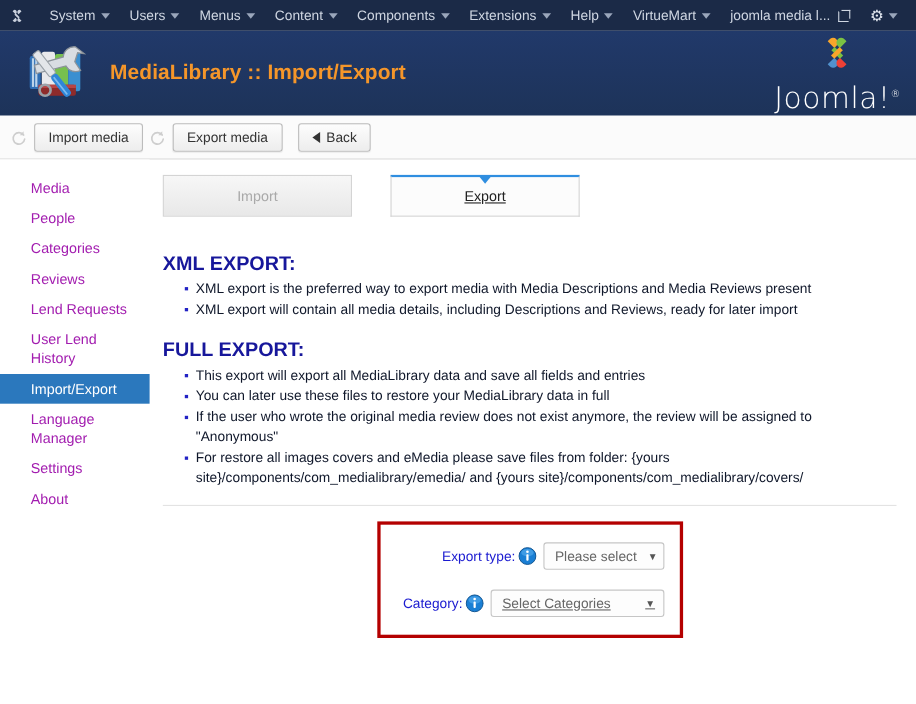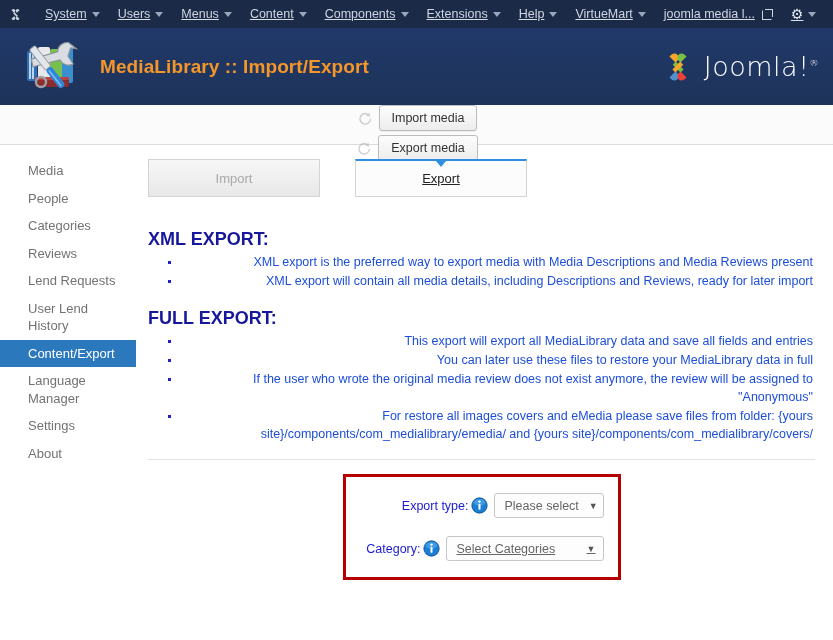--- a/index.html
+++ b/index.html
@@ -14,21 +14,20 @@
   
   #admin-bar {
     height: 28px;
     background: #1b2a47;
     display: flex;
     align-items: center;
     padding: 0 0;
     color: #d7dce5;
     font-size: 12.5px;
     white-space: nowrap;
-    text-decoration: underline;
   }
   #admin-bar .brand-mark {
     width: 30px; height: 28px;
     display: flex; align-items: center; justify-content: center;
     margin-right: 6px;
   }
   .menu-entry {
     display: flex; align-items: center;
     gap: 5px;
     padding: 0 9px;
@@ -80,21 +79,21 @@
   }
   #tools-icon { width: 66px; height: 64px; flex: 0 0 auto; }
   #page-title {
     color: #f5962a;
     font-size: 19px;
     font-weight: bold;
     margin-left: 14px;
     letter-spacing: .1px;
   }
   #header-band .spacer { flex: 1; }
-  #joomla-logo { display: flex; align-items: center; gap: 7px; }
+  #joomla-logo { display: flex; align-items: center; gap: 7px; flex-direction: column; }
   #joomla-logo .wordmark {
     color: #ffffff;
     font-size: 27px;
     letter-spacing: .5px;
     font-family: "DejaVu Sans", sans-serif;
     font-weight: 300;
     position: relative;
   }
   #joomla-logo .wordmark sup {
     font-size: 9px; vertical-align: super;
@@ -102,21 +101,20 @@
 
   
   #toolbar {
     height: 40px;
     background: #fbfbfb;
     border-bottom: 1px solid #dcdcdc;
     display: flex;
     align-items: center;
     padding: 0 8px;
     gap: 4px;
-    flex-direction: column;
   }
   .tb-group { display: flex; align-items: center; gap: 5px; }
   .loop-icon {
     width: 18px; height: 18px;
     flex: 0 0 auto;
     opacity: .55;
   }
   .tb-button {
     display: inline-flex;
     align-items: center;
@@ -150,21 +148,21 @@
   #sidebar {
     width: 136px;
     flex: 0 0 136px;
     padding-top: 12px;
     background: #fff;
   }
   .side-item {
     display: block;
     padding: 5px 8px 5px 28px;
     font-size: 13px;
-    color: #737373;
+    color: #a21caf;
     line-height: 1.35;
     cursor: pointer;
   }
   .side-item.active {
     background: #2b78bd;
     color: #ffffff;
   }
 
   
   #content {
@@ -226,22 +224,21 @@
   .info-heading {
     color: #17179b;
     font-weight: bold;
     font-size: 18px;
     margin-bottom: 3px;
   }
   .info-heading.second { margin-top: 18px; }
   .info-list { margin: 0; padding: 0; list-style: none; }
   .info-list li {
     position: relative;
-    text-align: right;
-    color: #1d4ed8;
+    color: #0f172a;
     font-size: 12.5px;
     line-height: 18px;
     padding-left: 30px;
     margin-bottom: 1px;
   }
   .info-list li::before {
     content: "";
     position: absolute;
     left: 20px;
     top: 8px;
@@ -435,21 +432,21 @@
 
 <div id="body-wrap">
 
   <nav id="sidebar">
     <div class="side-item"><span>Media</span></div>
     <div class="side-item"><span>People</span></div>
     <div class="side-item"><span>Categories</span></div>
     <div class="side-item"><span>Reviews</span></div>
     <div class="side-item"><span>Lend Requests</span></div>
     <div class="side-item"><span>User Lend History</span></div>
-    <div class="side-item active"><span>Content/Export</span></div>
+    <div class="side-item active"><span>Import/Export</span></div>
     <div class="side-item"><span>Language Manager</span></div>
     <div class="side-item"><span>Settings</span></div>
     <div class="side-item"><span>About</span></div>
   </nav>
 
   <main id="content">
 
     <div id="tab-strip">
       <div class="tab inactive">
         <span class="tab-label">Import</span>

